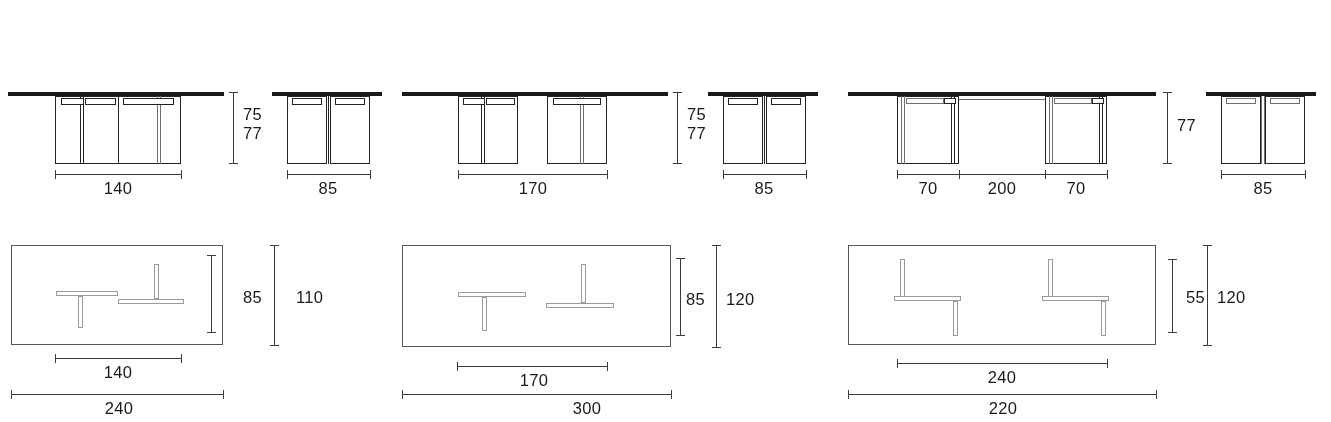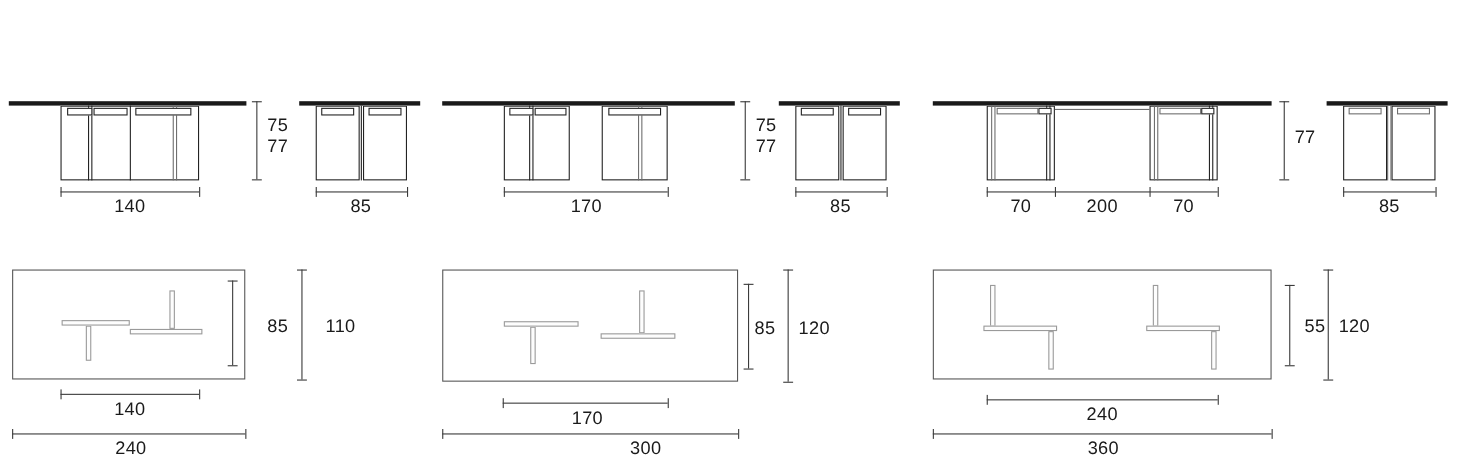--- a/index.html
+++ b/index.html
@@ -260,16 +260,16 @@
     <div class="dim-label" style="left:1217px;top:288px;">120</div>
 
     <div class="dim-h" style="left:897px;top:363px;width:210px;"></div>
     <div class="tick-v" style="left:897px;top:359px;"></div>
     <div class="tick-v" style="left:1107px;top:359px;"></div>
     <div class="dim-label c" style="left:1002px;top:368px;">240</div>
 
     <div class="dim-h" style="left:848px;top:394px;width:308px;"></div>
     <div class="tick-v" style="left:848px;top:390px;"></div>
     <div class="tick-v" style="left:1156px;top:390px;"></div>
-    <div class="dim-label c" style="left:1003px;top:399px;">360</div>
+    <div class="dim-label c" style="left:1003px;top:399px;">220</div>
   </div>
 
 </div>
 
 </body></html>

